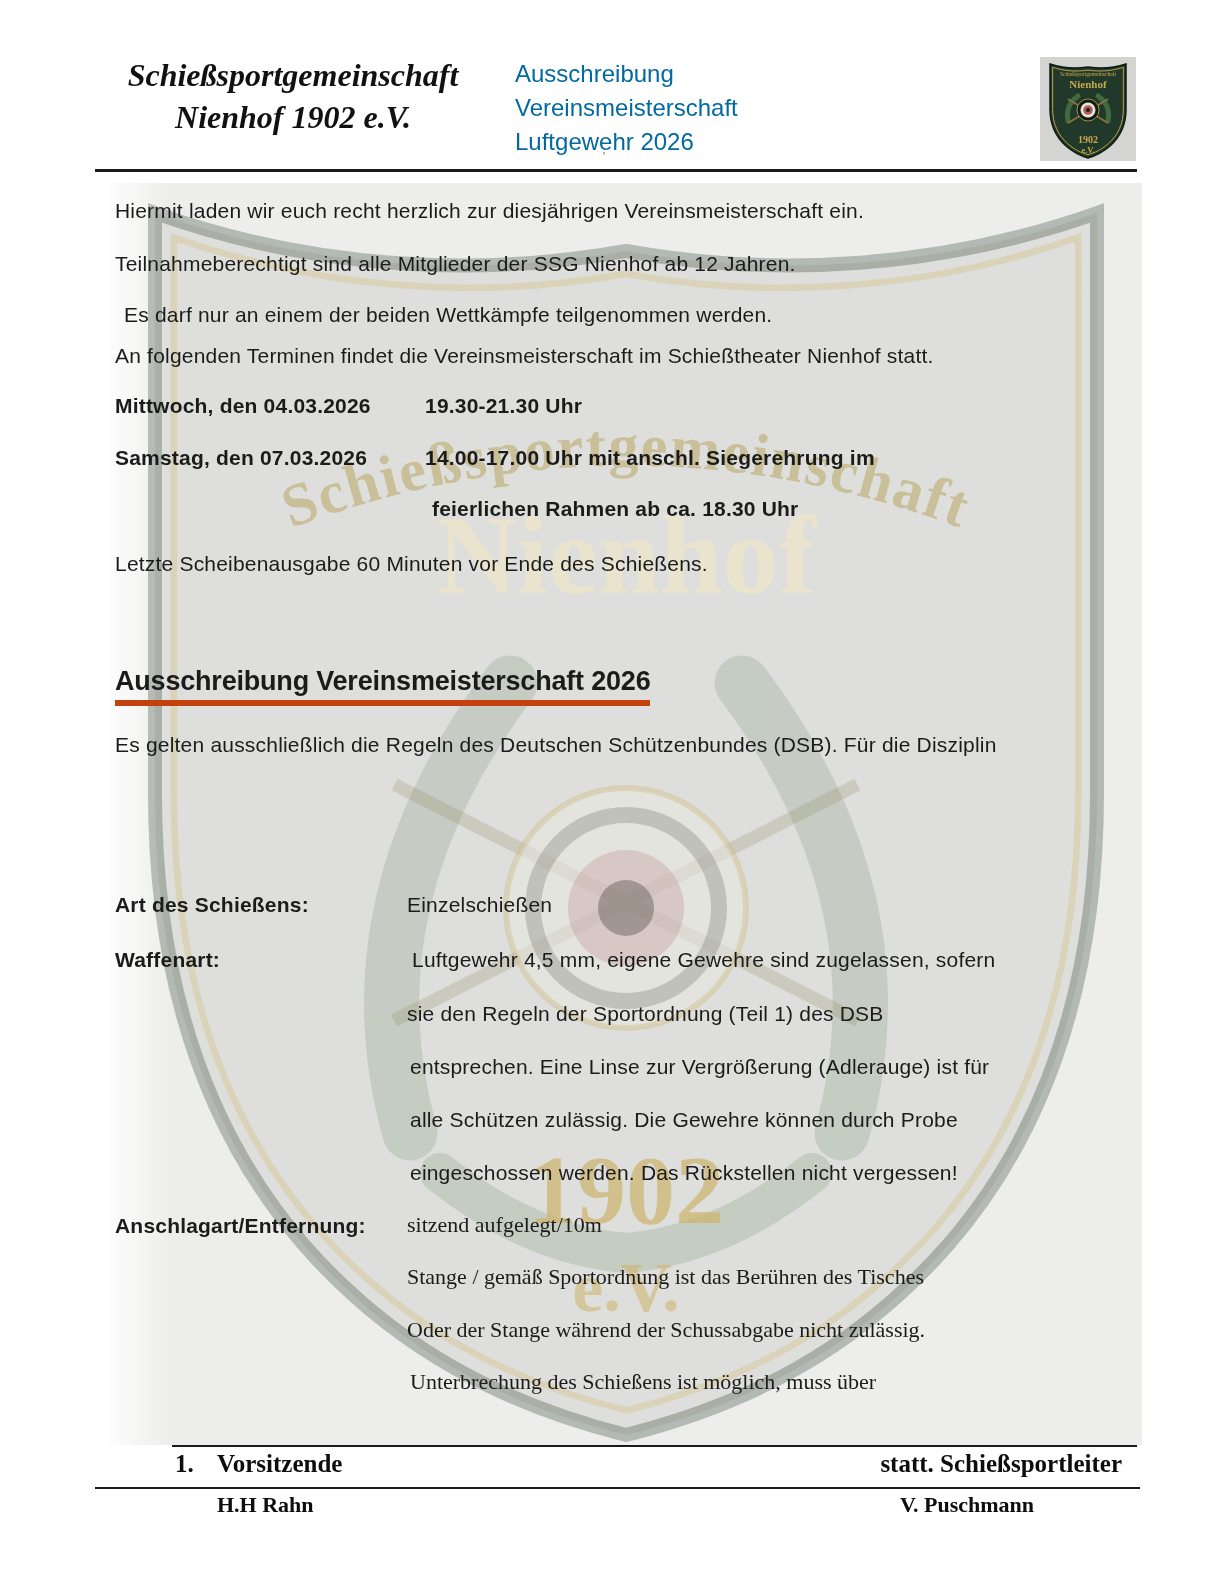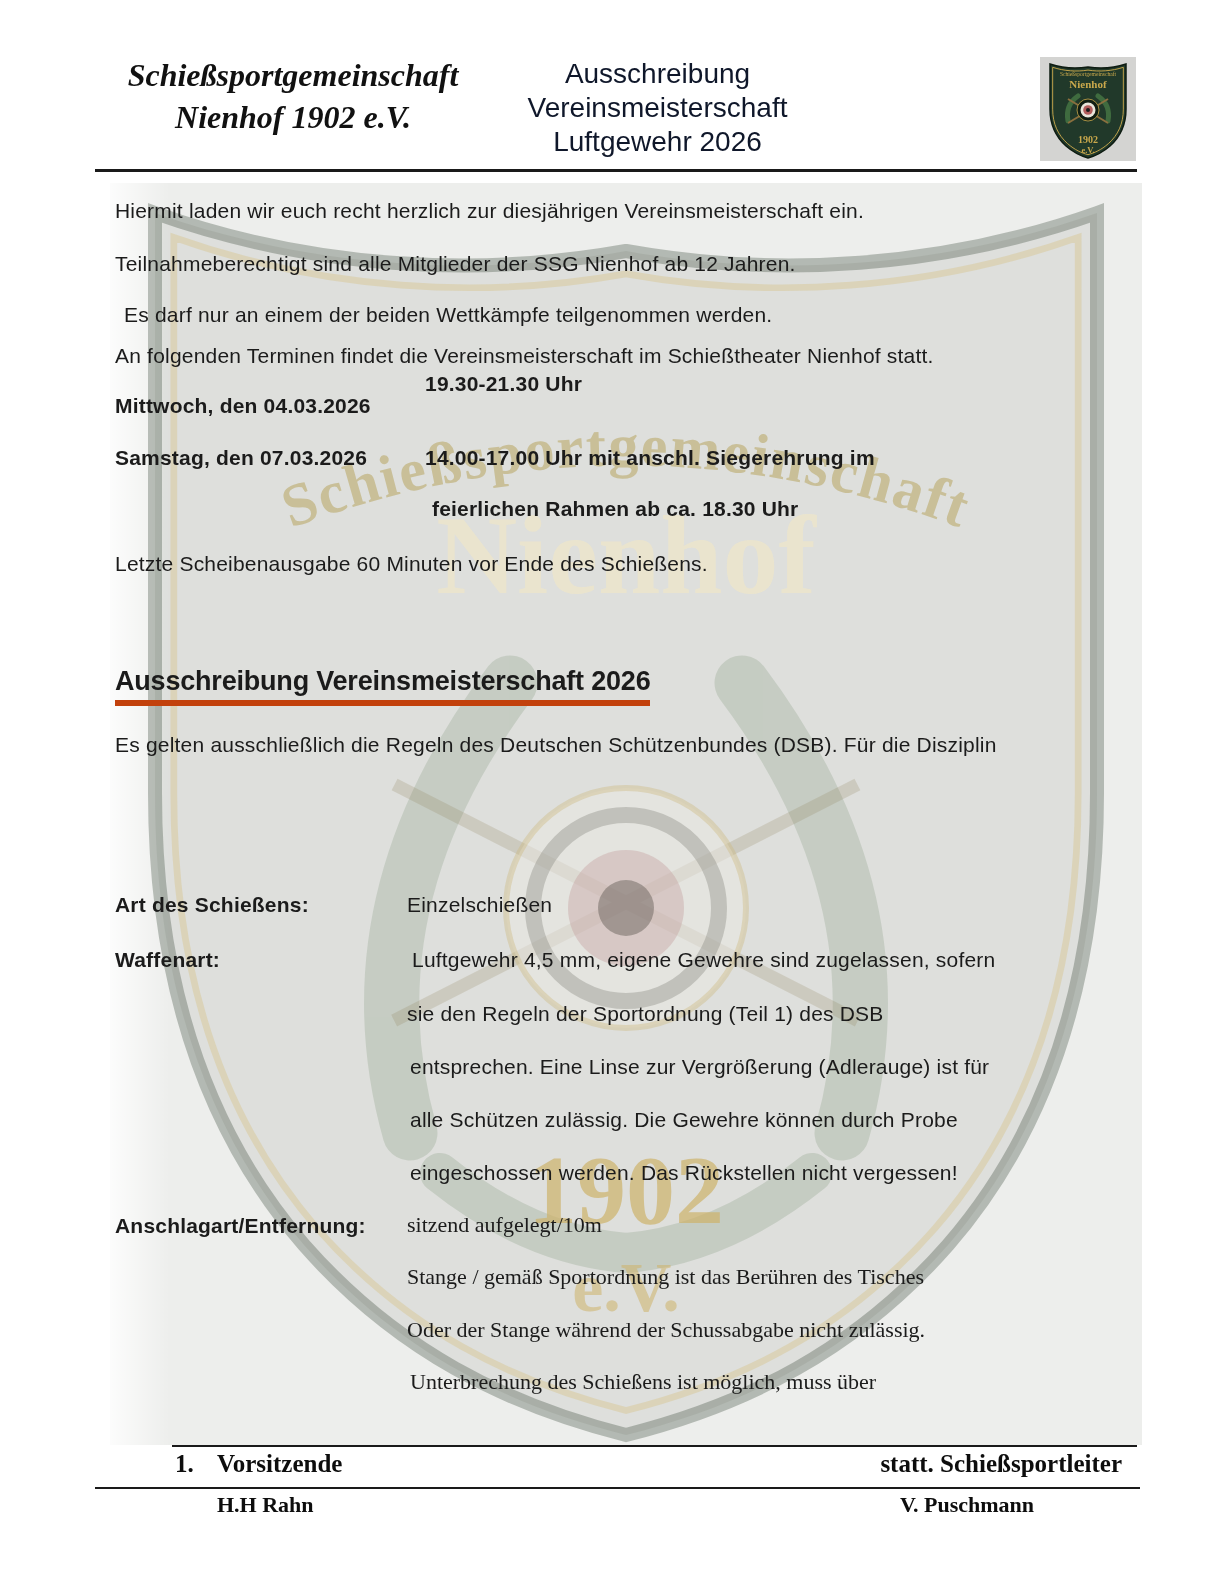--- a/index.html
+++ b/index.html
@@ -4,21 +4,21 @@
 <style>
   html,body{margin:0;padding:0;background:#ffffff;}
   .page{position:relative;width:1224px;height:1584px;background:#ffffff;
         font-family:"Liberation Sans",sans-serif;color:#1b1b1b;overflow:hidden;}
   .abs{position:absolute;white-space:nowrap;}
   .sans{font-size:21px;letter-spacing:0.2px;}
   .b{font-weight:bold;}
   .serifline{font-family:"Liberation Serif",serif;font-size:22px;}
   .clubname{font-family:"Liberation Serif",serif;font-style:italic;font-weight:bold;
             font-size:32px;line-height:42px;text-align:center;color:#111;}
-  .doctitle{font-size:28px;line-height:34px;text-align:center;color:#0f172a;}
+  .doctitle{font-size:24px;line-height:34px;text-align:left;color:#0369a1;}
   .placedate{font-family:"Liberation Serif",serif;font-size:21px;line-height:28px;text-align:center;color:#222;}
   .sectionhead{font-size:27px;font-weight:bold;letter-spacing:-0.2px;display:inline-block;
                border-bottom:6px solid #c2410c;padding-bottom:3px;}
   .ruleline{height:2px;background:#1a1a1a;}
   .foot-title{font-family:"Liberation Serif",serif;font-weight:bold;font-size:25px;color:#0d0d0d;}
   .foot-name{font-family:"Liberation Serif",serif;font-weight:bold;font-size:22px;color:#0d0d0d;}
   .watermark{position:absolute;left:110px;top:183px;width:1032px;height:1262px;
              background:linear-gradient(to right,rgba(255,255,255,0.85) 0,rgba(255,255,255,0) 60px),#edeeec;}
   .watermark svg{display:block;width:100%;height:100%;}
   .logo{position:absolute;left:1040px;top:57px;width:96px;height:104px;}
@@ -101,21 +101,21 @@
   </div>
 
   <div class="abs ruleline" style="left:95px;top:169px;width:1042px;height:2.5px;"></div>
 
   <div class="abs sans" style="left:115px;top:199px;">Hiermit laden wir euch recht herzlich zur diesjährigen Vereinsmeisterschaft ein.</div>
   <div class="abs sans" style="left:115px;top:252px;">Teilnahmeberechtigt sind alle Mitglieder der SSG Nienhof ab 12 Jahren.</div>
   <div class="abs sans" style="left:115px;top:344px;">An folgenden Terminen findet die Vereinsmeisterschaft im Schießtheater Nienhof statt.</div>
   <div class="abs sans" style="left:124px;top:303px;">Es darf nur an einem der beiden Wettkämpfe teilgenommen werden.</div>
 
   <div class="abs sans b" style="left:115px;top:394px;">Mittwoch, den 04.03.2026</div>
-  <div class="abs sans b" style="left:425px;top:372px;">19.30-21.30 Uhr</div>
+  <div class="abs sans b" style="left:425px;top:394px;">19.30-21.30 Uhr</div>
   <div class="abs sans b" style="left:115px;top:446px;">Samstag, den 07.03.2026</div>
   <div class="abs sans b" style="left:425px;top:446px;">14.00-17.00 Uhr mit anschl. Siegerehrung im</div>
   <div class="abs sans b" style="left:432px;top:497px;">feierlichen Rahmen ab ca. 18.30 Uhr</div>
   <div class="abs sans" style="left:115px;top:552px;">Letzte Scheibenausgabe 60 Minuten vor Ende des Schießens.</div>
 
   <div class="abs" style="left:115px;top:666px;">
     <span class="sectionhead">Ausschreibung Vereinsmeisterschaft 2026</span>
   </div>
 
   <div class="abs sans" style="left:115px;top:733px;">Es gelten ausschließlich die Regeln des Deutschen Schützenbundes (DSB). Für die Disziplin</div>

